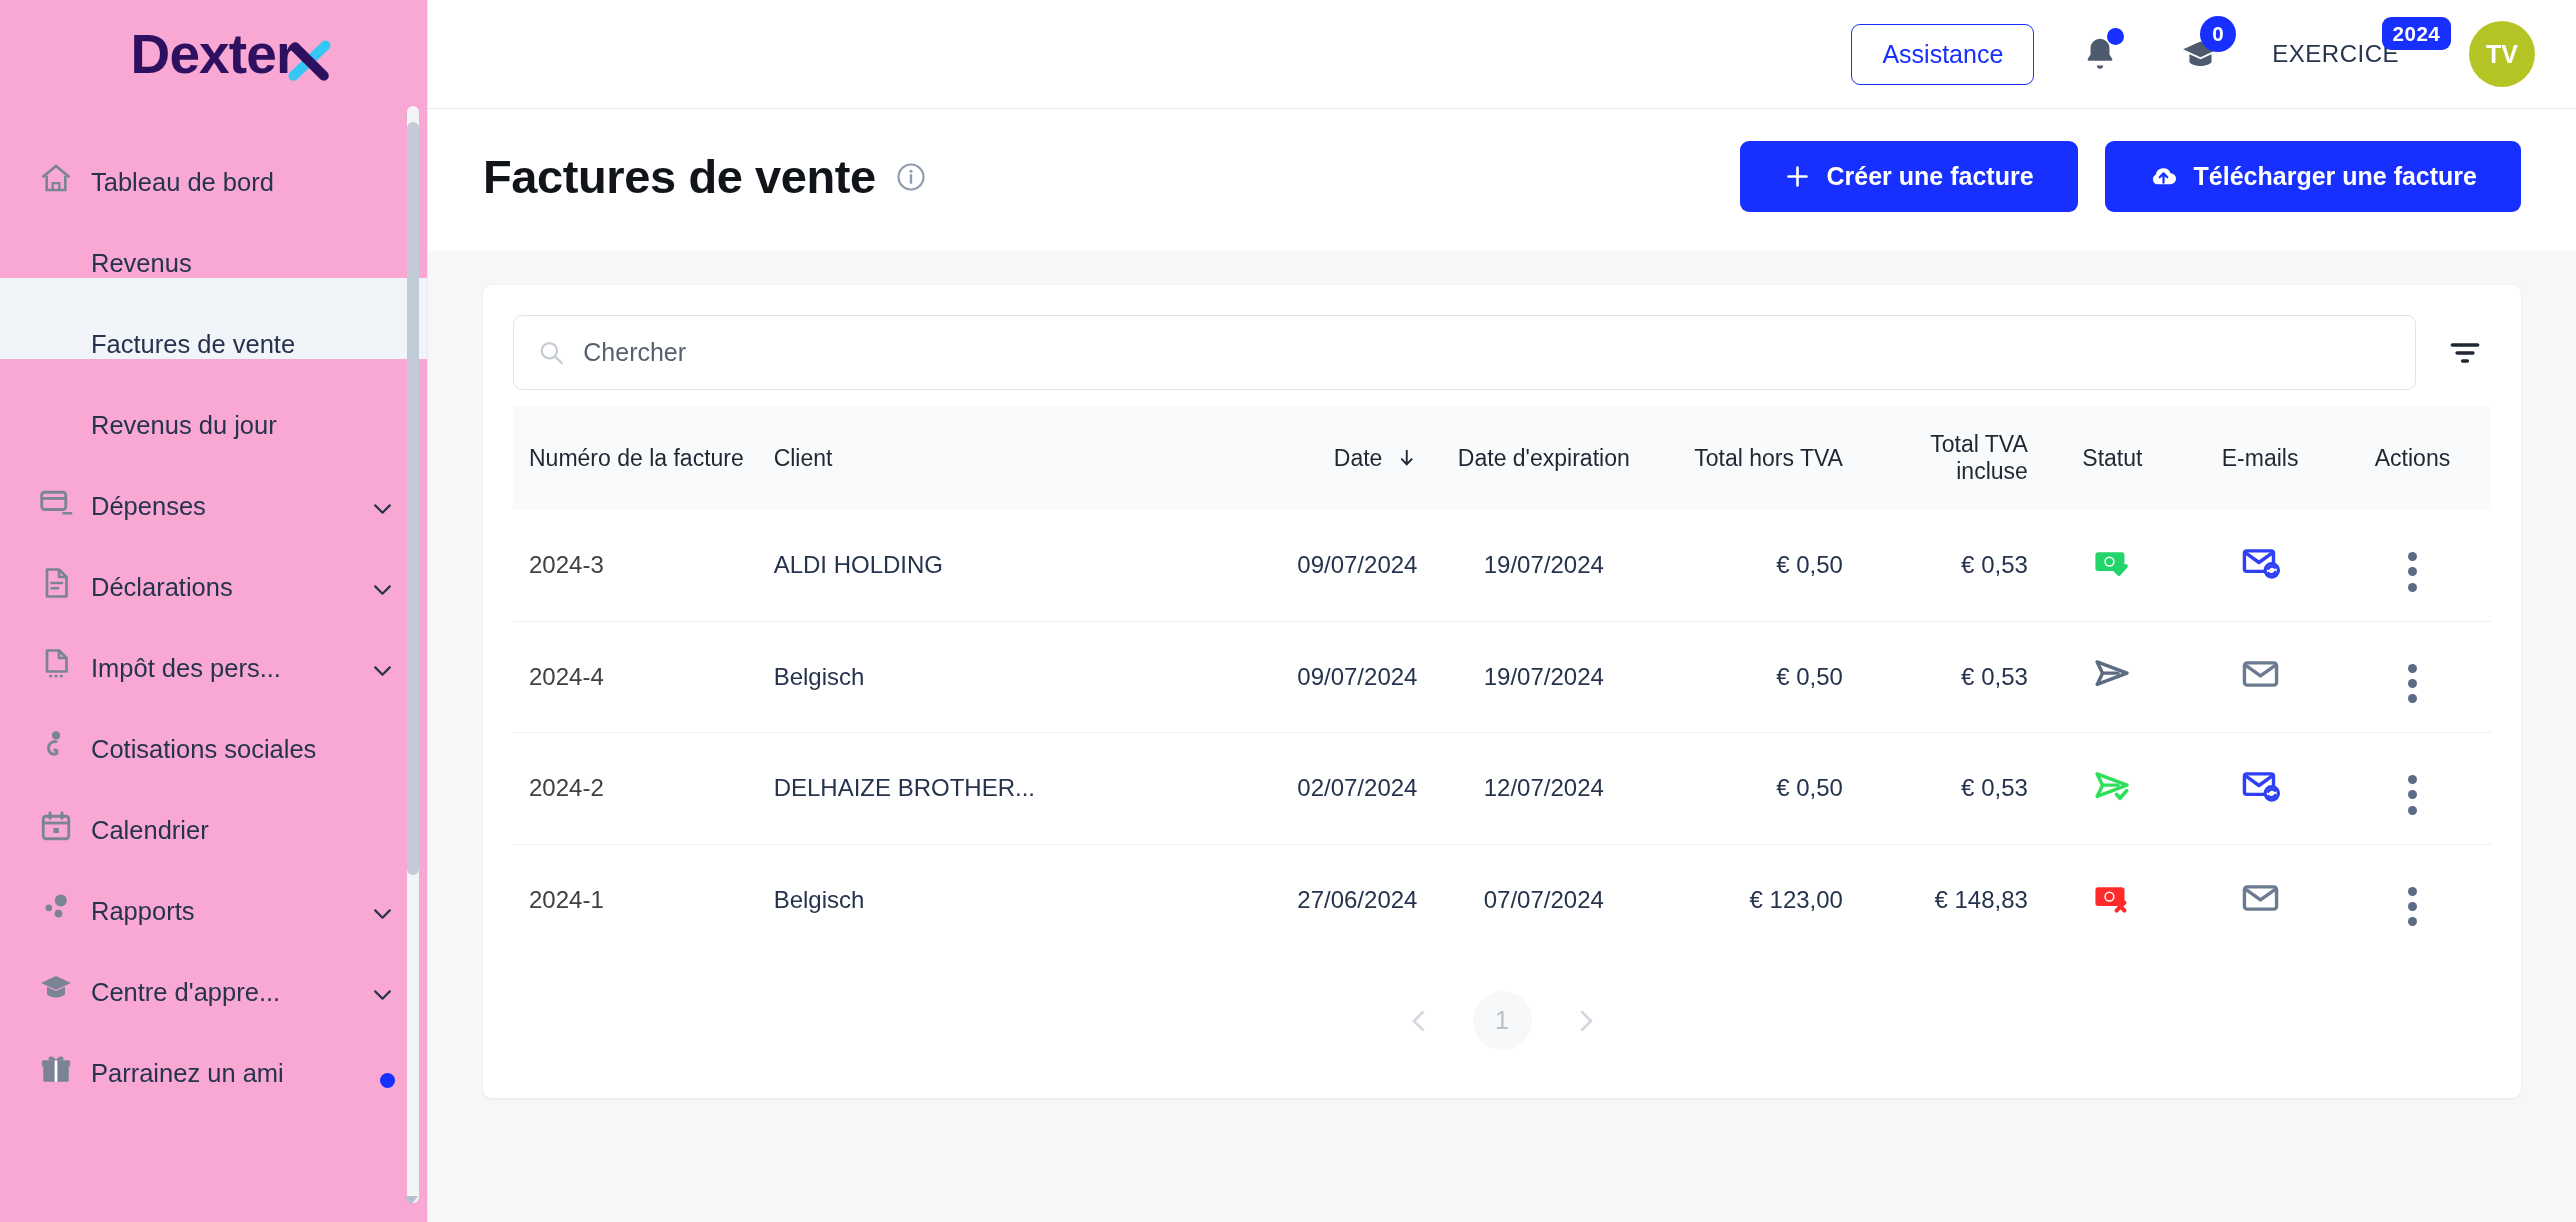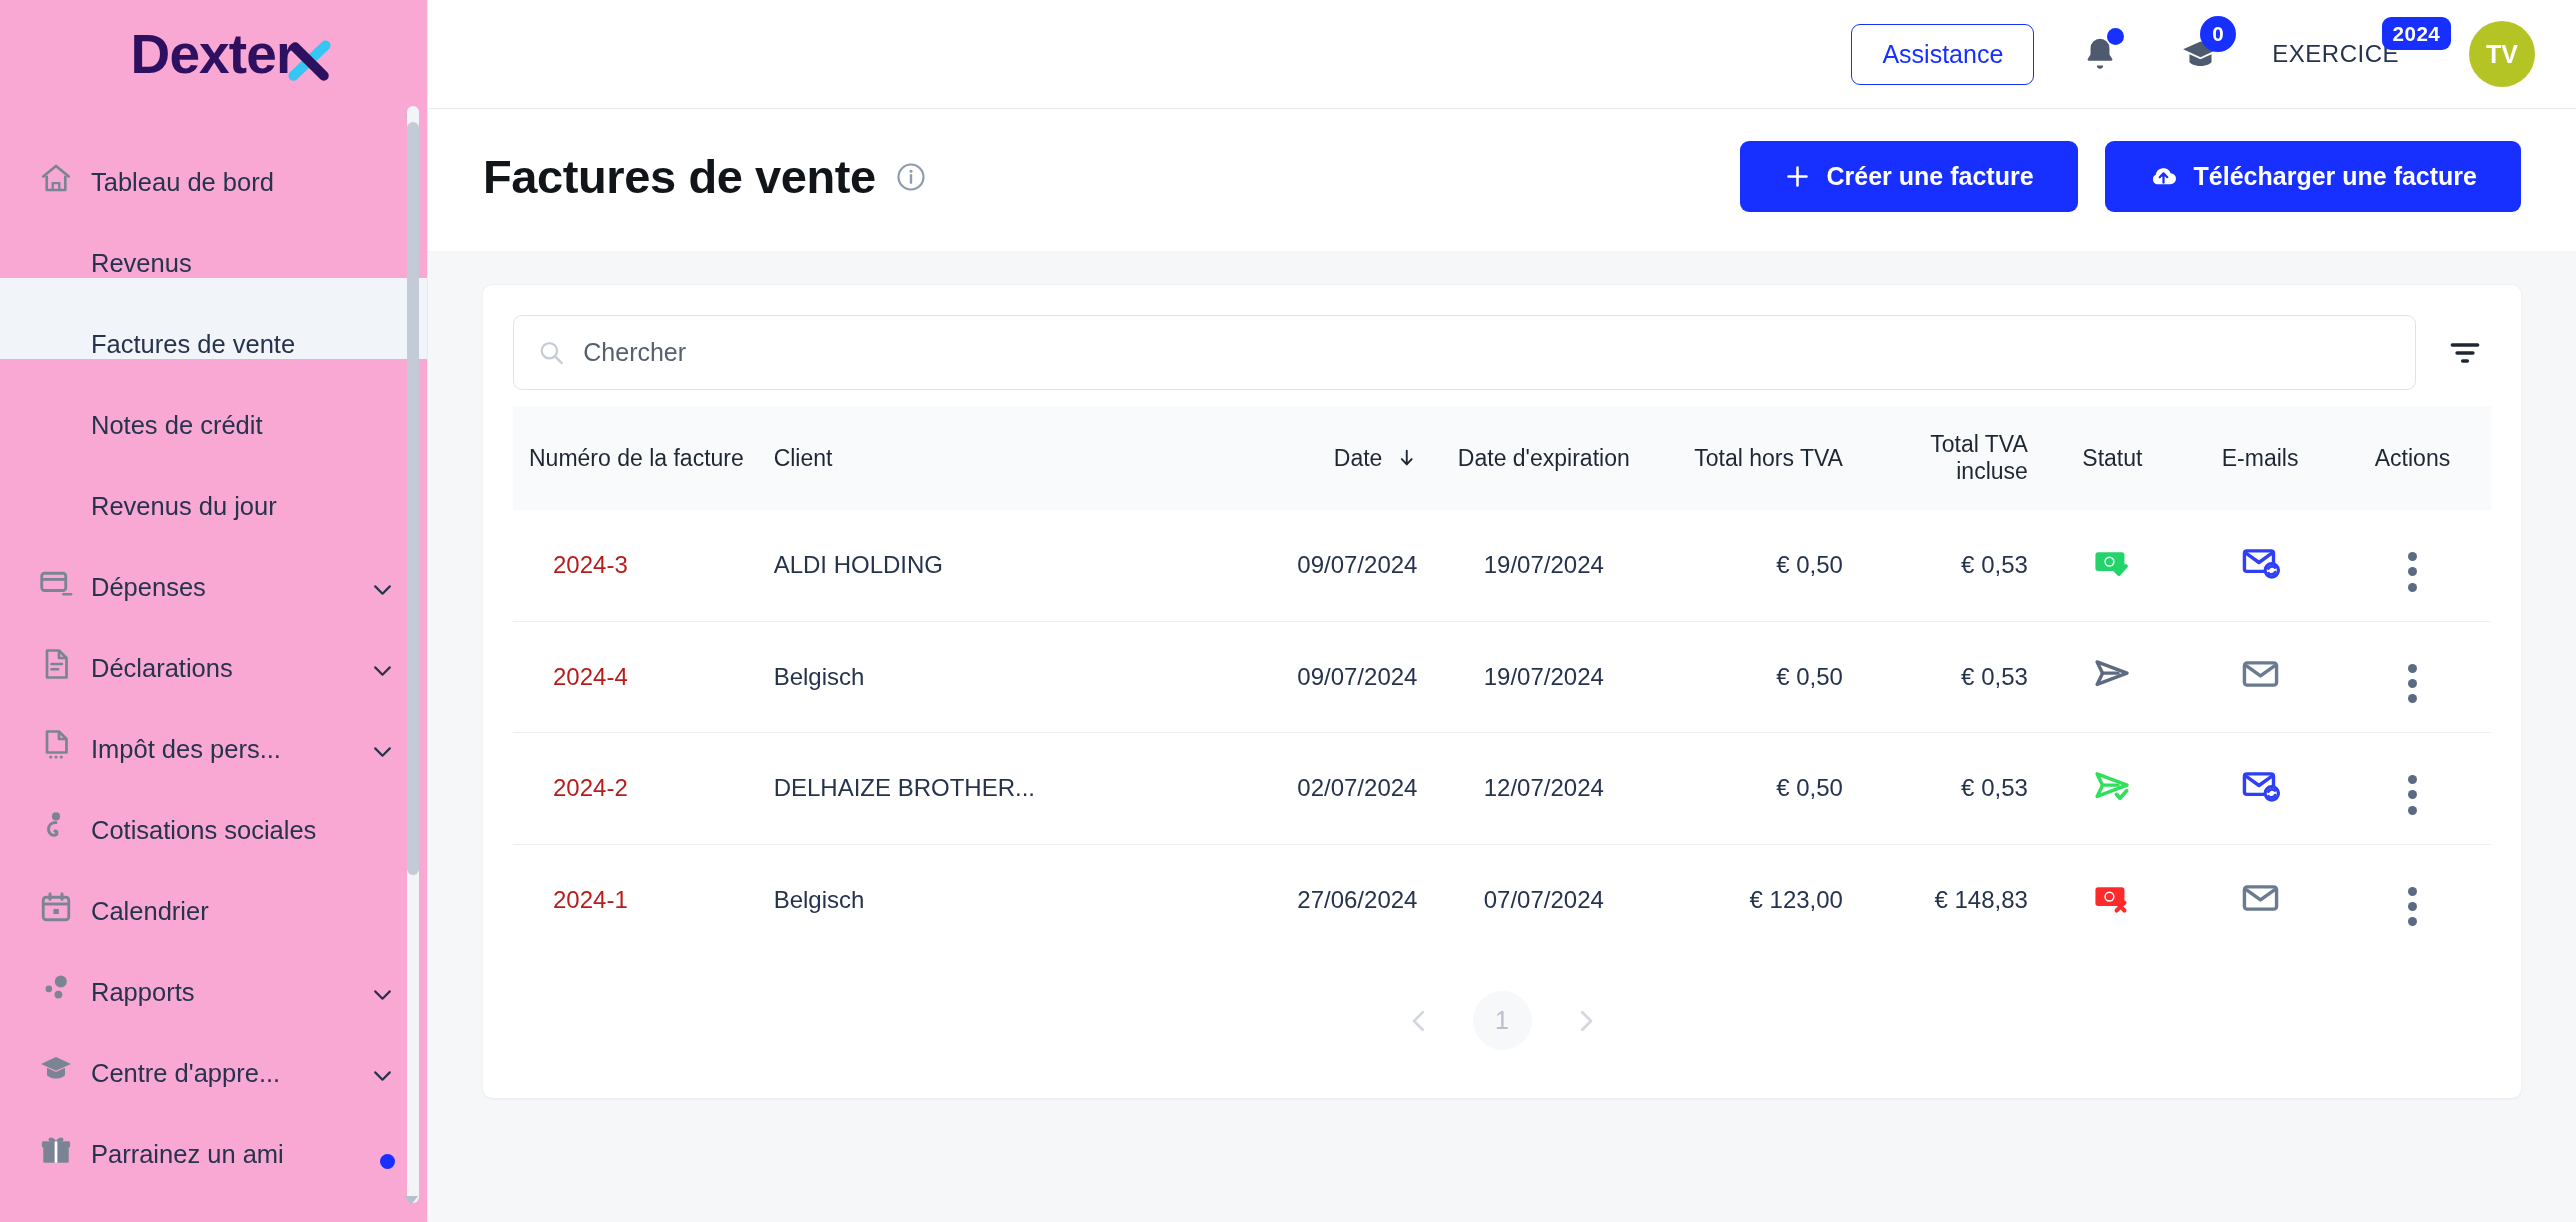--- a/index.html
+++ b/index.html
@@ -157,21 +157,21 @@
   tbody tr:last-child td { border-bottom: none; }
   .c-num { width: 242px; text-align: left; padding-left: 16px; }
   .c-client { width: 429px; text-align: left; }
   .c-date { width: 215px; text-align: right; }
   .c-exp { width: 224px; text-align: center; }
   .c-ht { width: 188px; text-align: right; }
   .c-ttc { width: 179px; text-align: right; }
   .c-stat { width: 143px; text-align: center; }
   .c-mail { width: 143px; text-align: center; }
   .c-act { width: 152px; text-align: center; }
-  .inv-link { color: #b91c1c; text-decoration: none; cursor: pointer; margin-left: 24px; }
+  .inv-link { color: #404040; text-decoration: none; cursor: pointer; }
   .trunc { display: block; overflow: hidden; text-overflow: ellipsis; white-space: nowrap; }
   .sort-arrow { display: inline-block; margin-left: 7.2px; vertical-align: -2.7px; }
   .cell-ico { display: inline-flex; align-items: center; justify-content: center; cursor: pointer; }
   .kebab { display: inline-flex; flex-direction: column; gap: 6.3px; cursor: pointer; }
   .kebab i { width: 9px; height: 9px; border-radius: 50%; background: #5b6b85; display: block; }
 
   .pager { display: flex; align-items: center; justify-content: center; gap: 39px; padding: 36px 0 48px 0; }
   .pg-arrow { width: 30px; height: 30px; color: #d3d8e0; cursor: pointer; }
   .pg-num {
     width: 59px; height: 59px; border-radius: 50%; background: #f7f8fa;
@@ -204,23 +204,20 @@
                 <path d="M9.8 20v-4.6h4.4V20" stroke="#7b8494" stroke-width="1.6"></path>
             </svg>
           </span>
           <span class="nav-label">Tableau de bord</span>
         </div>
         <div class="nav-item sub">
           <span class="nav-label">Revenus</span>
         </div>
         <div class="nav-item sub active">
           <span class="nav-label">Factures de vente</span>
-        </div>
-        <div class="nav-item sub">
-          <span class="nav-label">Notes de crédit</span>
         </div>
         <div class="nav-item sub">
           <span class="nav-label">Revenus du jour</span>
         </div>
         <div class="nav-item">
           <span class="nav-ico">
             <svg width="36" height="36" viewBox="0 0 24 24" fill="none">
               <rect x="2.5" y="5.5" width="16" height="11.5" rx="1.8" stroke="#7b8494" stroke-width="1.9"></rect>
                 <path d="M2.5 9.6h16" stroke="#7b8494" stroke-width="1.9"></path>
                 <path d="M17 19.5h5" stroke="#7b8494" stroke-width="1.8" stroke-linecap="round"></path>

